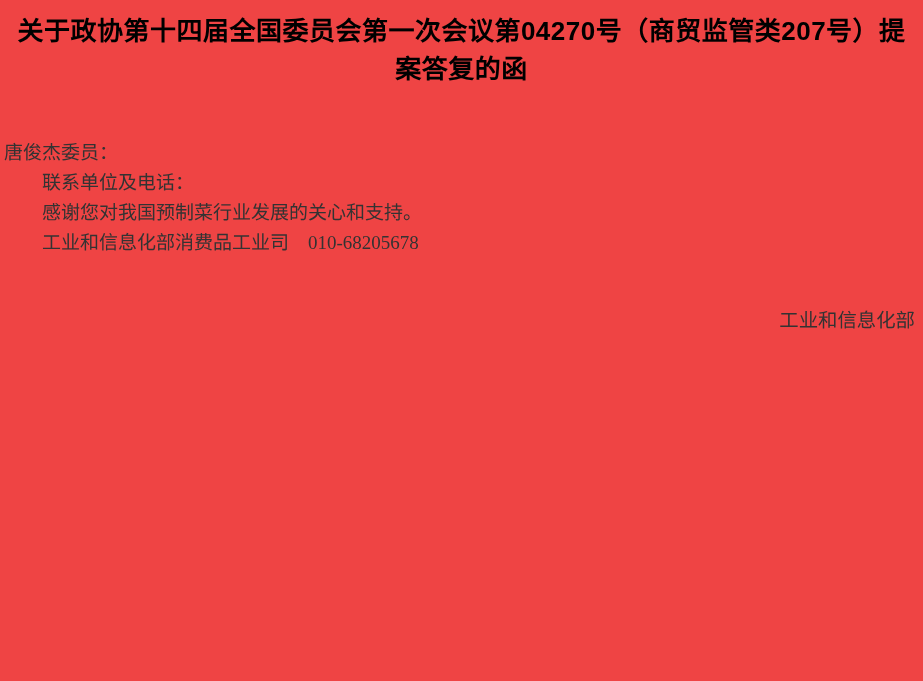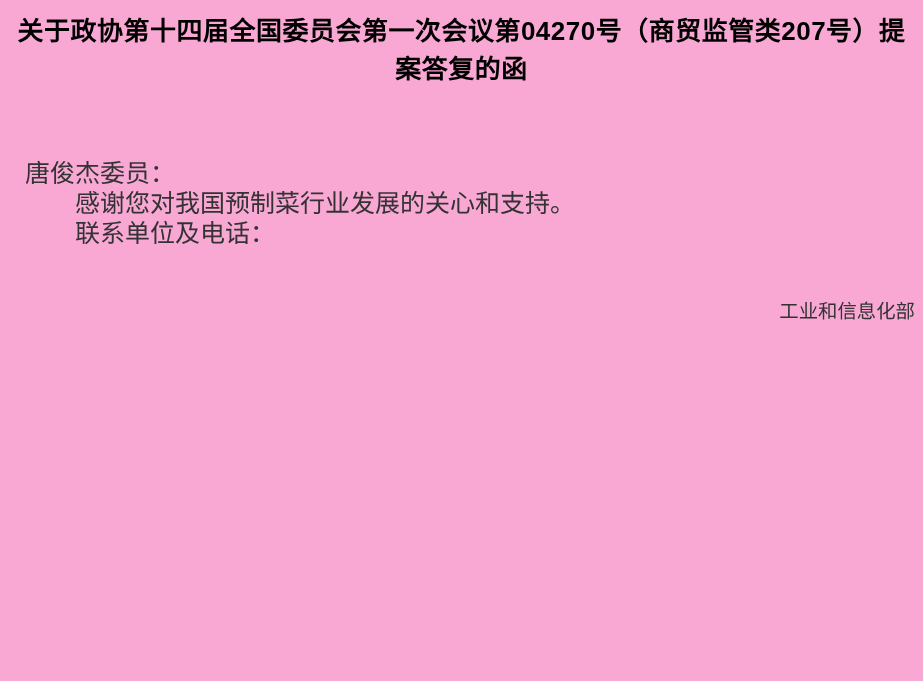--- a/index.html
+++ b/index.html
@@ -6,42 +6,42 @@
 
   html, body {
     background: #ffffff;
   }
 
   .page {
     position: relative;
     width: 923px;
     height: 681px;
     margin: 0 auto;
-    background: #f9a8d4;
+    background: #ef4444;
     overflow: hidden;
     font-family: "Liberation Serif", "DejaVu Serif", serif;
   }
 
   .doc-title {
     padding-top: 12px;
     width: 909px;
     margin: 0 auto;
     text-align: center;
     font-family: "Liberation Sans", "DejaVu Sans", sans-serif;
     font-weight: bold;
     font-size: 26px;
     line-height: 38px;
     color: #000000;
     letter-spacing: 0.5px;
   }
 
   .doc-body {
-    margin-top: 71px;
-    padding: 0 25px;
-    font-size: 25px;
+    margin-top: 50px;
+    padding: 0 4px;
+    font-size: 19px;
     line-height: 30px;
     color: #333333;
     text-align: justify;
   }
 
   .doc-body p {
     margin: 0;
     text-indent: 2em;
   }
 
@@ -64,24 +64,25 @@
 <div class="page">
 
   <h1 class="doc-title">关于政协第十四届全国委员会第一次会议第04270号（商贸监管类207号）提案答复的函</h1>
 
   <div class="doc-body">
     <p class="salutation">唐俊杰委员：</p>
 
 
 
 
+    <p>联系单位及电话：</p>
+
     <p>感谢您对我国预制菜行业发展的关心和支持。</p>
 
-    <p>联系单位及电话：</p>
-
+    <p>工业和信息化部消费品工业司　010-68205678</p>
   </div>
 
   <div class="signature">
     <div class="sig-org">工业和信息化部</div>
 
   </div>
 
 </div>
 
 </body></html>

